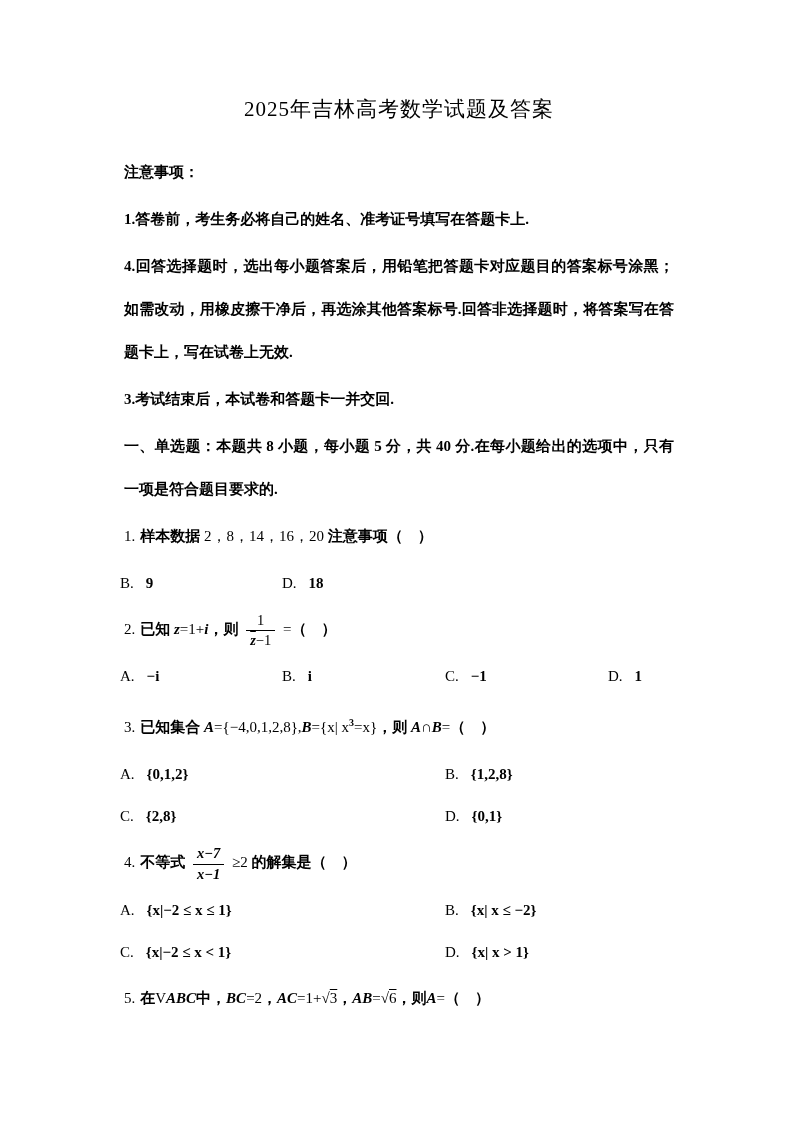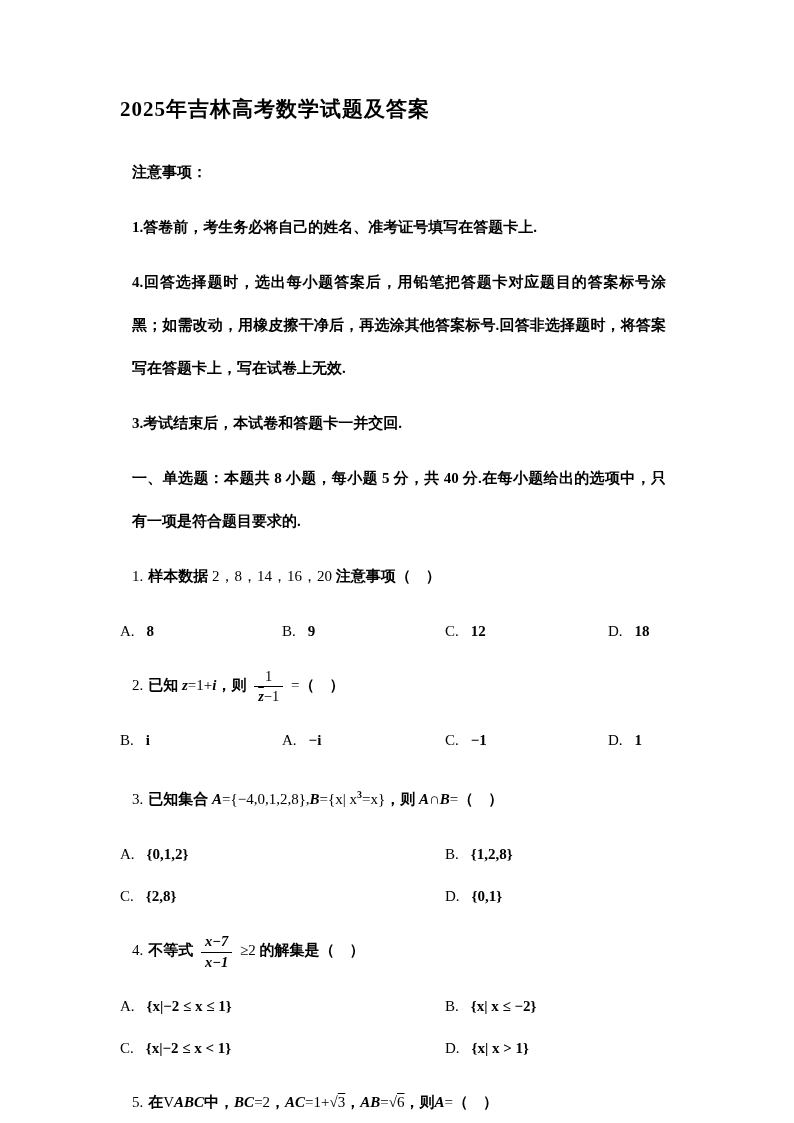--- a/index.html
+++ b/index.html
@@ -3,24 +3,24 @@
 <meta charset="utf-8">
 <style>
   html, body { margin:0; padding:0; }
   body {
     width:794px; height:1123px; background:#ffffff; color:#000000;
     font-family:"Liberation Serif","DejaVu Serif",serif;
     overflow:hidden;
   }
   .page { padding:95px 116px 0 120px; }
   .title {
-    font-size:21px; font-weight:700; text-align:left;
+    font-size:21px; font-weight:400; text-align:center;
     margin:0 0 28px 0; letter-spacing:1px;
   }
-  .line { font-size:15px; line-height:43px; margin:12px; text-align:justify; }
+  .line { font-size:15px; line-height:43px; margin:4px; text-align:justify; }
   .cn { font-weight:700; }
   .qnum { font-weight:400; margin-right:5px; }
   .mn { font-weight:400; }
   .mi { font-weight:700; font-style:italic; }
   .ol { text-decoration:overline; }
   sup { font-size:10px; font-weight:700; }
   .frac {
     display:inline-block; vertical-align:middle; text-align:center;
     line-height:1.2; font-size:14.5px; margin:2px 4px; font-weight:700;
   }
@@ -46,36 +46,34 @@
   <p class="line cn">4.回答选择题时，选出每小题答案后，用铅笔把答题卡对应题目的答案标号涂黑；如需改动，用橡皮擦干净后，再选涂其他答案标号.回答非选择题时，将答案写在答题卡上，写在试卷上无效.</p>
   <p class="line cn">3.考试结束后，本试卷和答题卡一并交回.</p>
 
   <p class="line cn">一、单选题：本题共 8 小题，每小题 5 分，共 40 分.在每小题给出的选项中，只有一项是符合题目要求的.</p>
 
   <div>
     <p class="line">
       <span class="qnum">1.</span><span class="cn">样本数据 </span><span class="mn">2，8，14，16，20</span><span class="cn"> 注意事项（　）</span>
     </p>
     <div class="options cols4">
-      <div class="opt"><span class="letter">A.</span><span class="val">8</span></div>
       <div class="opt"><span class="letter">B.</span><span class="val">9</span></div>
-      <div class="opt"><span class="letter">C.</span><span class="val">12</span></div>
       <div class="opt"><span class="letter">D.</span><span class="val">18</span></div>
     </div>
   </div>
 
   <div>
     <p class="line">
       <span class="qnum">2.</span><span class="cn">已知 </span><span class="mi">z</span><span class="mn">=1+</span><span class="mi">i</span><span class="cn">，则</span>
       <span class="frac"><span class="fnum mn">1</span><span class="fden"><span class="mi ol">z</span><span class="mn">−1</span></span></span>
       <span class="mn">=</span><span class="cn">（　）</span>
     </p>
     <div class="options cols4">
+      <div class="opt"><span class="letter">A.</span><span class="val">−i</span></div>
       <div class="opt"><span class="letter">B.</span><span class="val">i</span></div>
-      <div class="opt"><span class="letter">A.</span><span class="val">−i</span></div>
       <div class="opt"><span class="letter">C.</span><span class="val">−1</span></div>
       <div class="opt"><span class="letter">D.</span><span class="val">1</span></div>
     </div>
   </div>
 
   <div>
     <p class="line">
       <span class="qnum">3.</span><span class="cn">已知集合 </span><span class="mi">A</span><span class="mn">={−4,0,1,2,8},</span><span class="mi">B</span><span class="mn">={x| x</span><sup>3</sup><span class="mn">=x}</span><span class="cn">，则 </span><span class="mi">A</span><span class="mn">∩</span><span class="mi">B</span><span class="mn">=</span><span class="cn">（　）</span>
     </p>
     <div class="options cols2">

